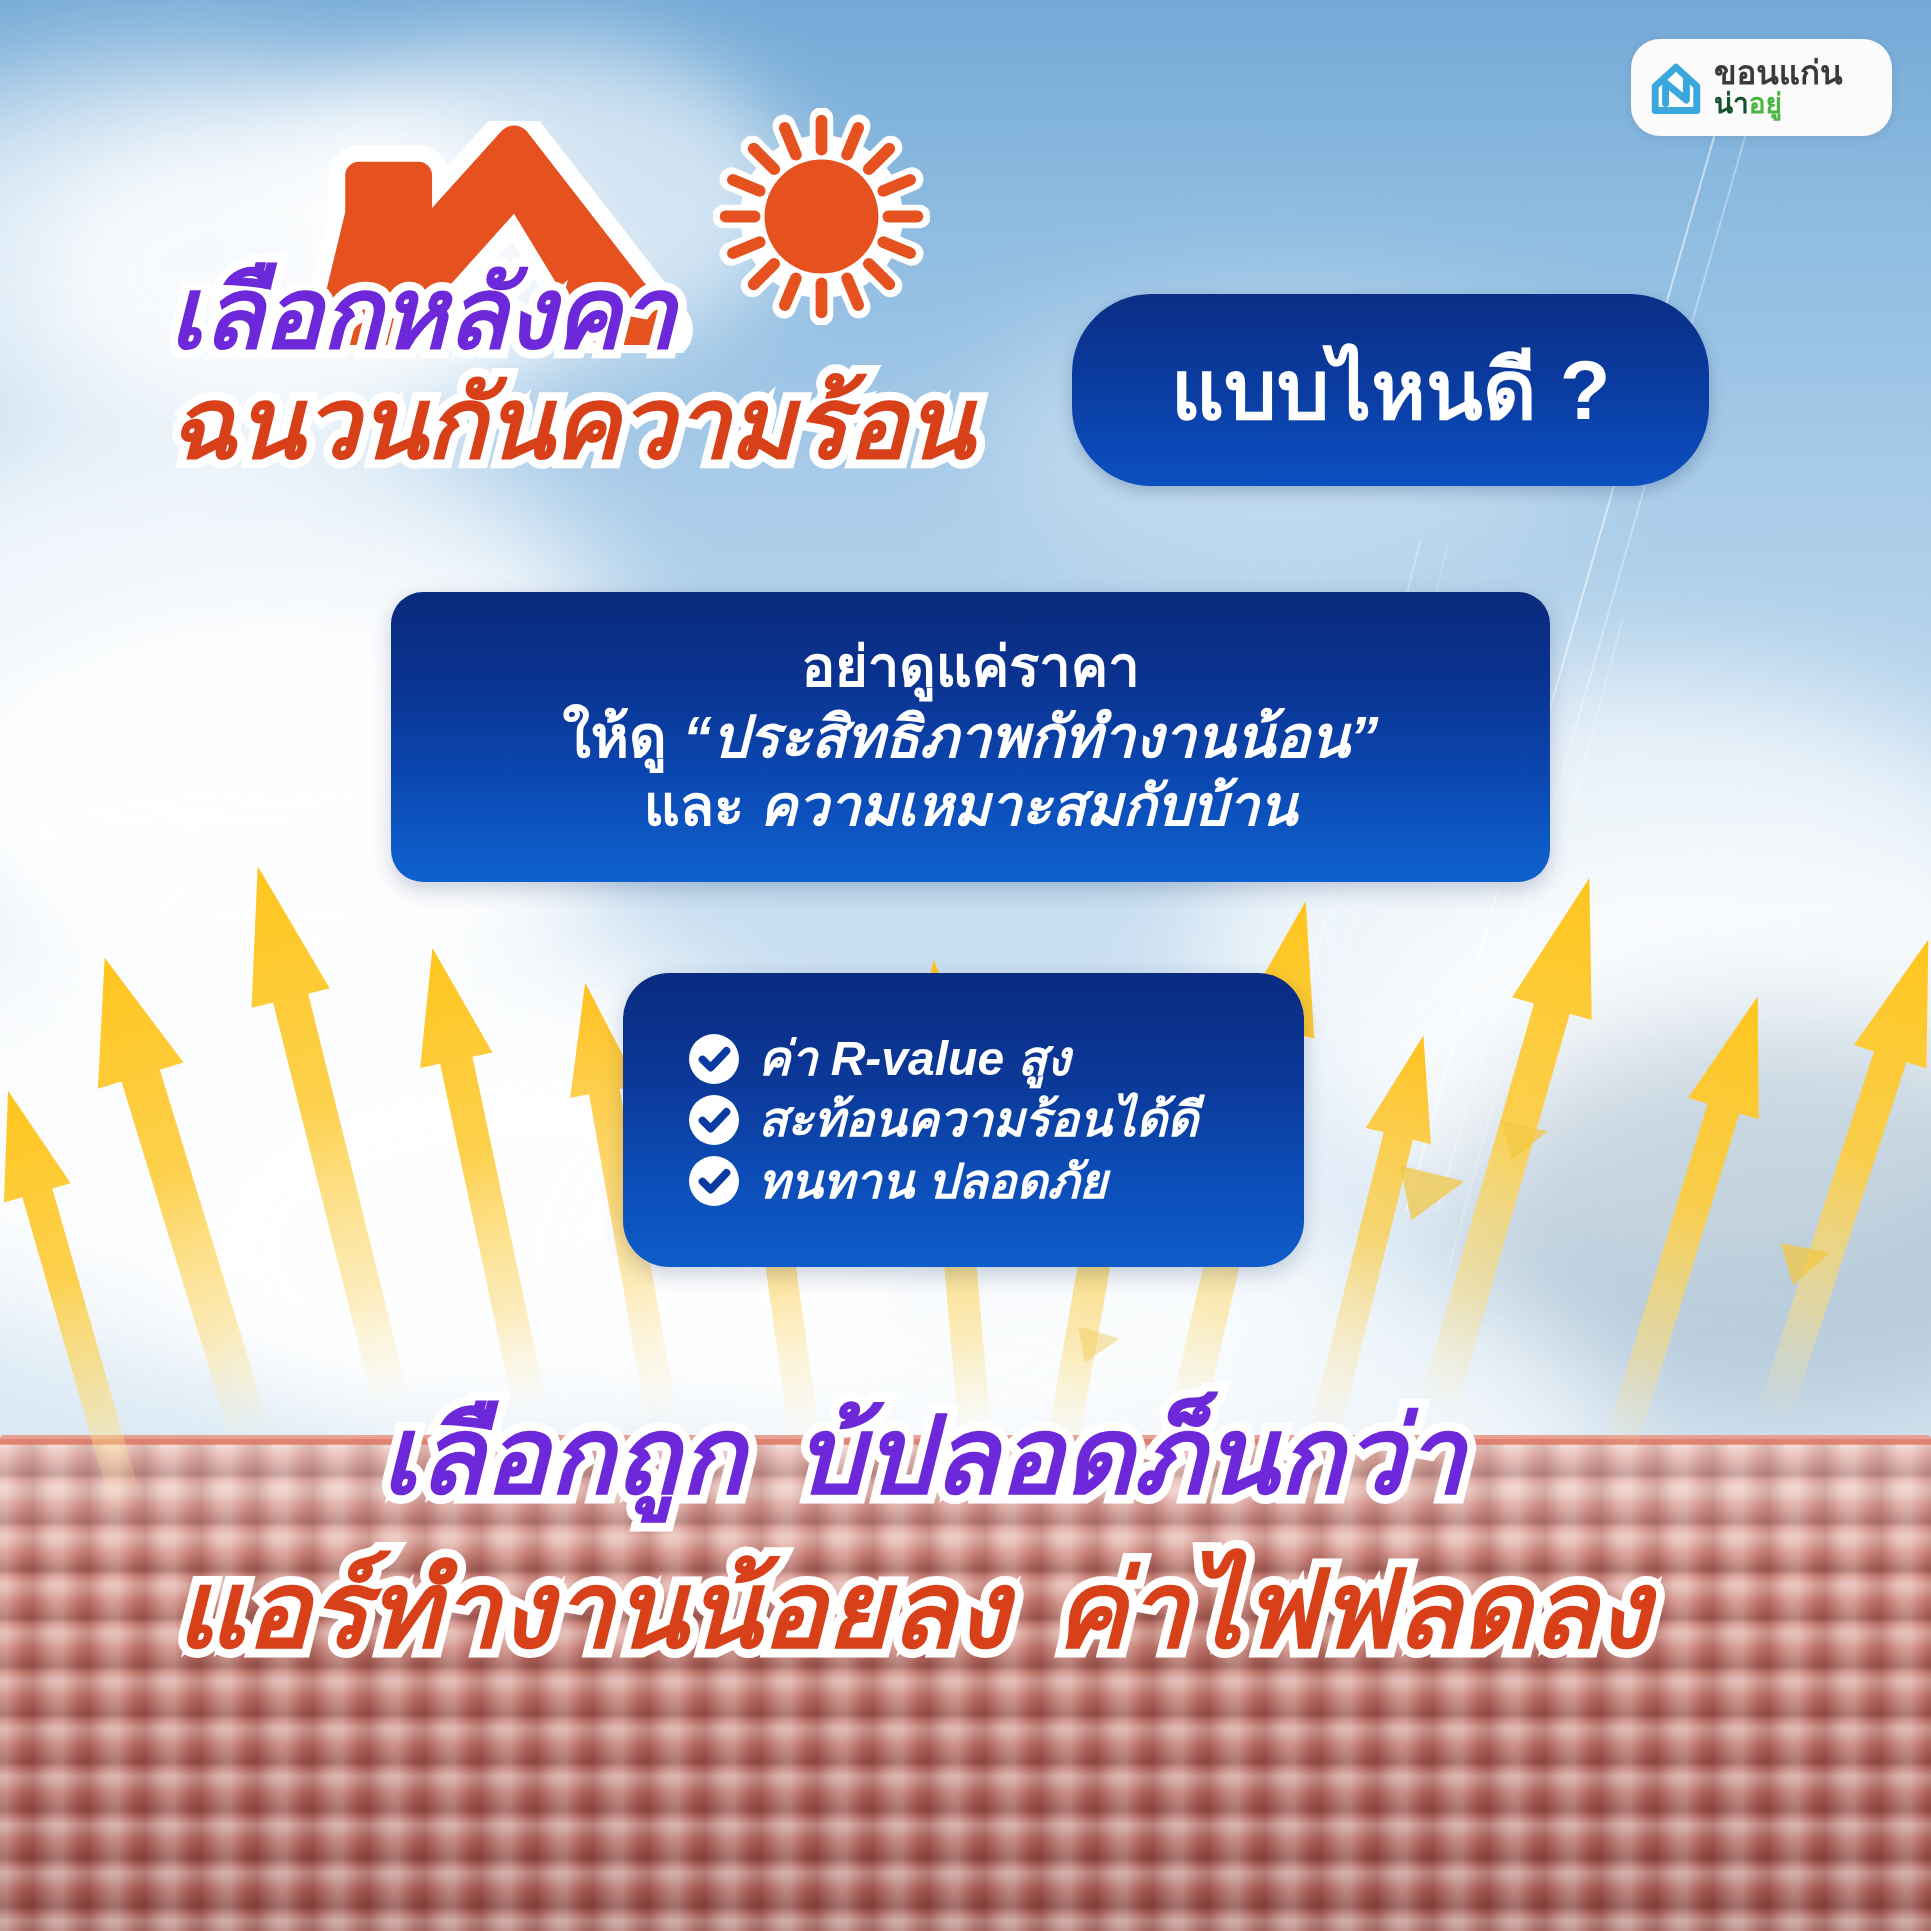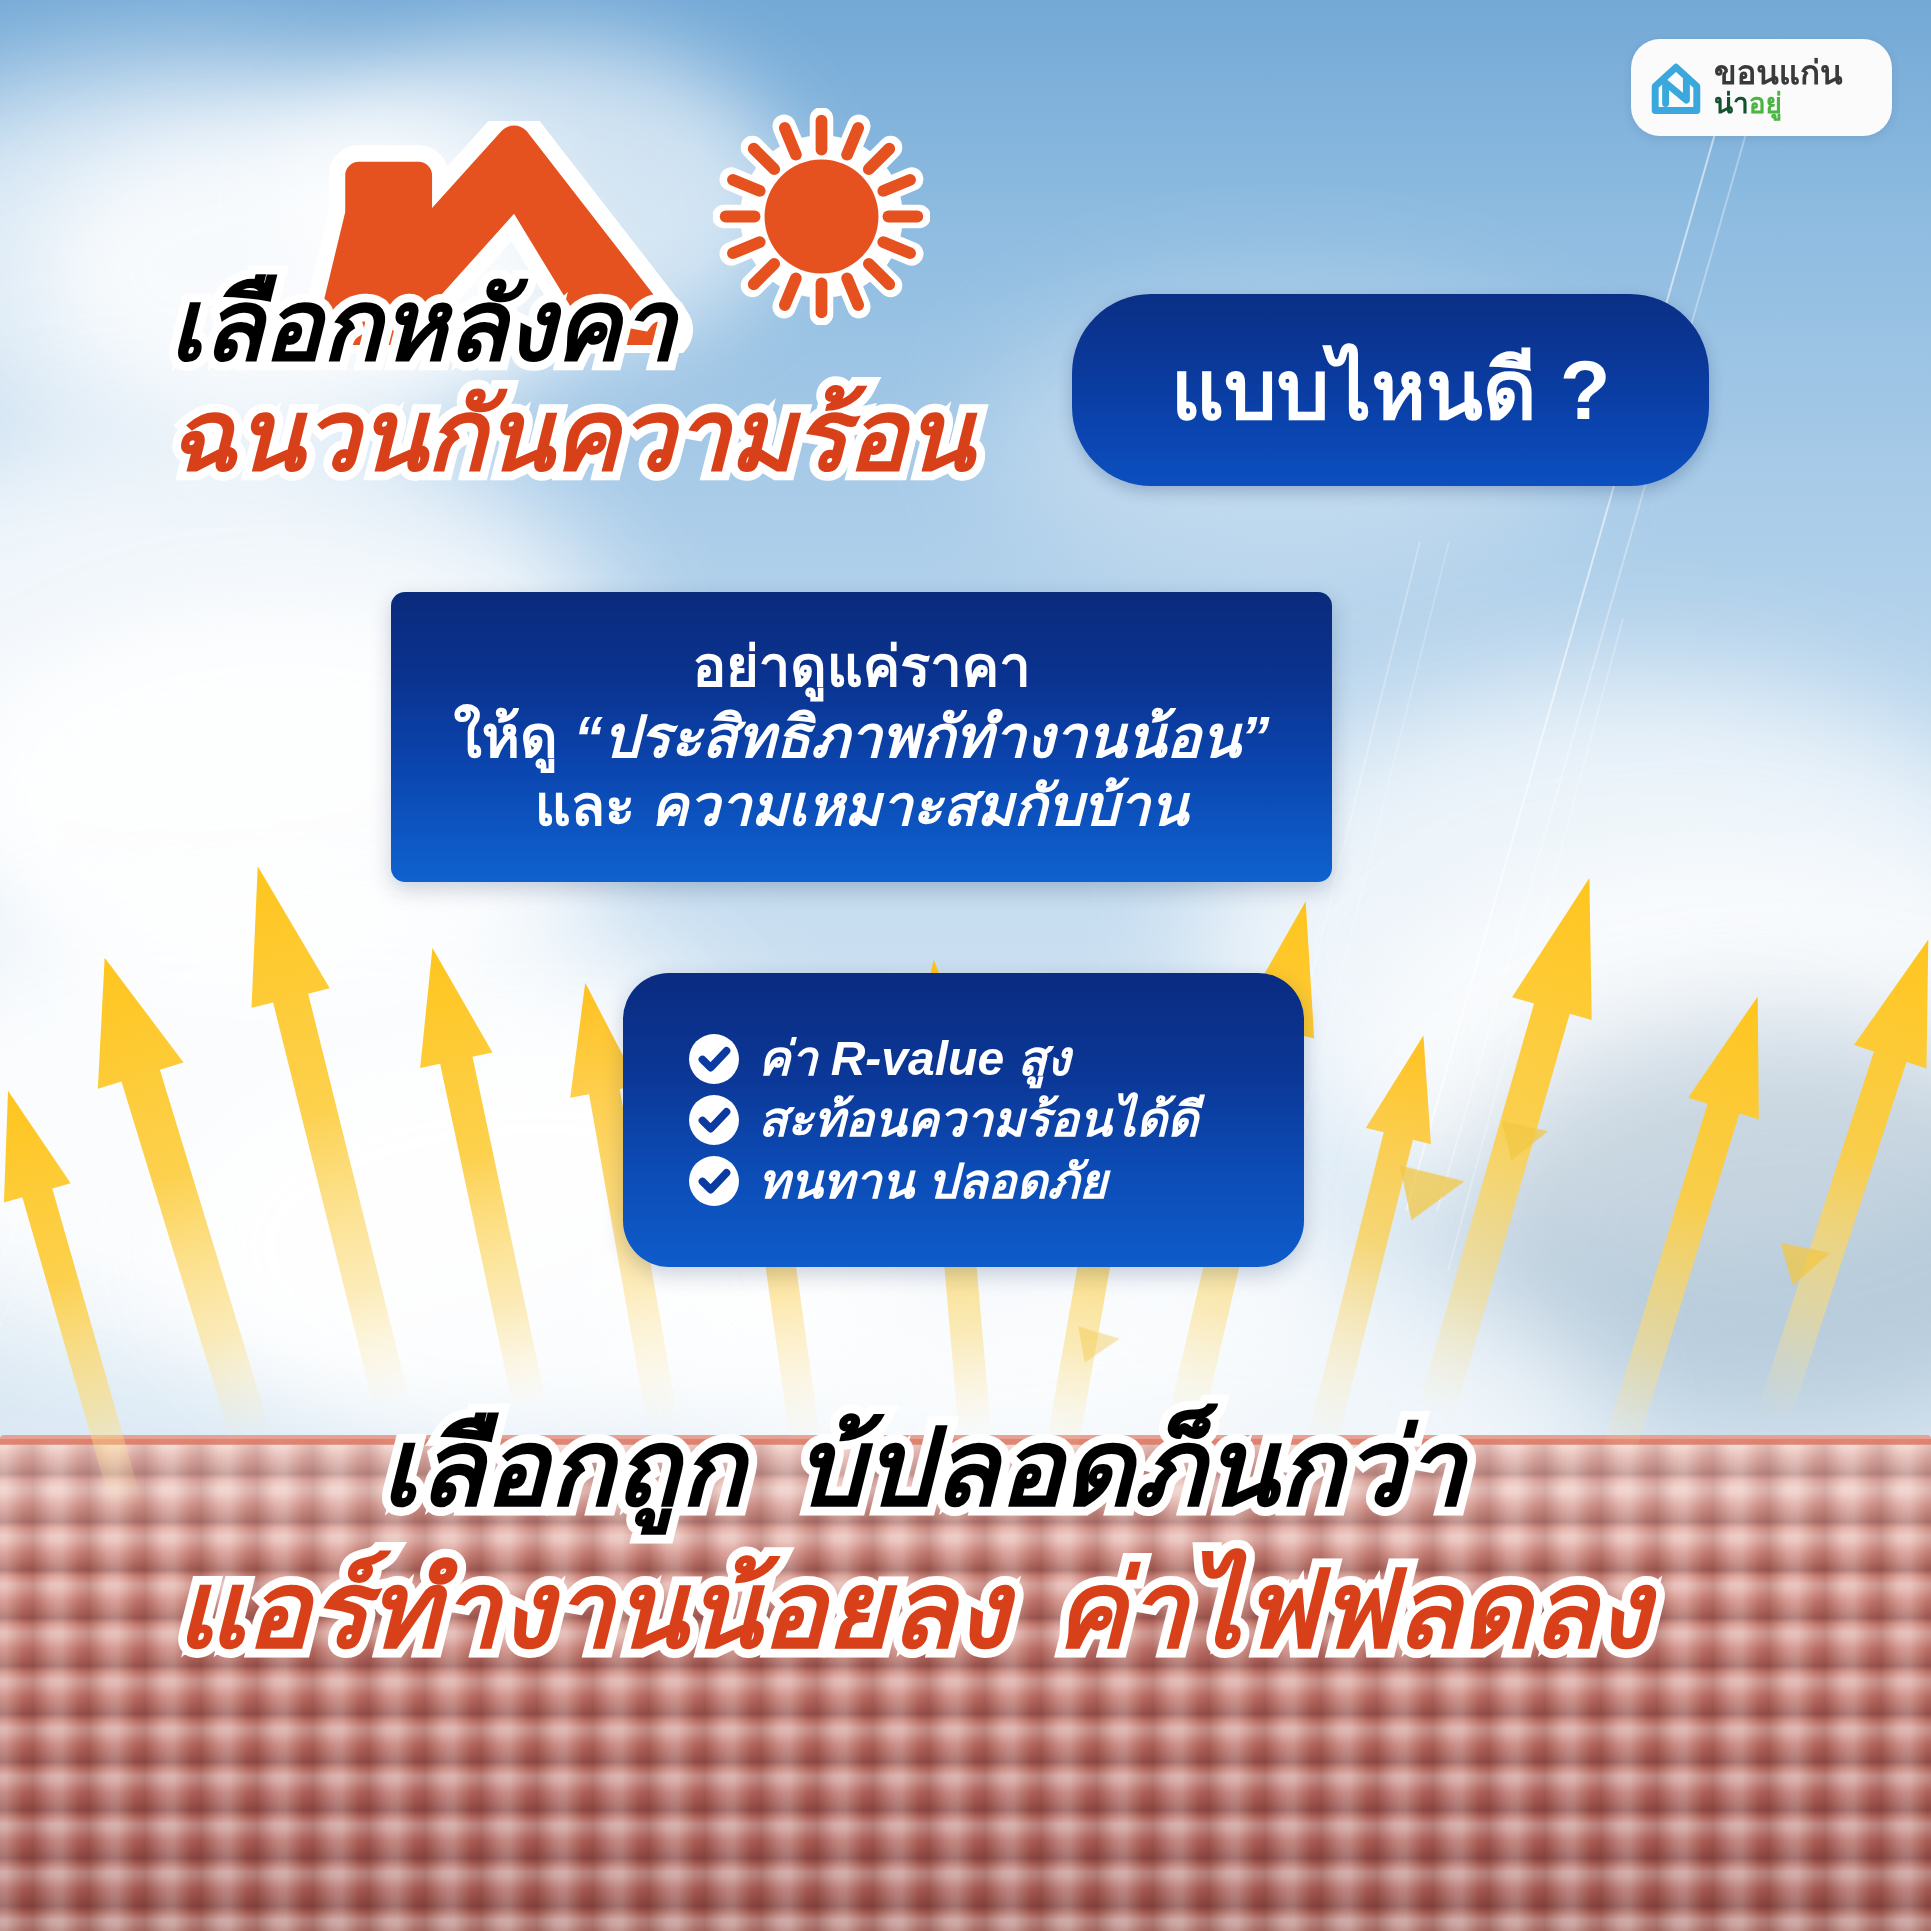--- a/index.html
+++ b/index.html
@@ -66,25 +66,24 @@
 
   
   .arrows{ position:absolute; left:0; top:0; width:1931px; height:1931px; pointer-events:none; }
 
   
   .sticker{
     font-weight:900; font-style:italic; line-height:1;
     white-space:nowrap;
   }
   .sticker.blue{
-    color:#000000;
+    color:#6d28d9;
     -webkit-text-stroke:17.4px #ffffff;
     paint-order:stroke fill;
     text-shadow:0 3.9px 0 rgba(255,255,255,.9);
-    margin-top:12px;
   }
   .sticker.orange{
     color:#d8401a;
     -webkit-text-stroke:17.4px #ffffff;
     paint-order:stroke fill;
   }
 
   
   .headline{ position:absolute; left:169px; top:263px; }
   .headline .l1{ font-size:100px; letter-spacing:-1px; }
@@ -118,21 +117,21 @@
     display:flex; align-items:center; justify-content:center;
     box-shadow:0 5.8px 15.4px rgba(4,28,80,.22);
   }
   .pill-text{
     color:#fff; font-size:83px; font-weight:900; letter-spacing:0px; line-height:1;
   }
 
   
   .card-main{
     position:absolute; left:391px; top:592px;
-    width:941px; height:290px; border-radius:14px;
+    width:1159px; height:290px; border-radius:32px;
     background:linear-gradient(180deg,#0a2a7c 0%, #0a3390 30%, #0b46b0 62%, #0d5ac6 88%, #0e61cf 100%);
     display:flex; flex-direction:column; align-items:center; justify-content:center;
     box-shadow:0 7.7px 21px rgba(4,28,80,.20);
     padding:0 58px;
   }
   .card-main .line{ color:#fff; white-space:nowrap; line-height:1.22; }
   .card-main .ln1{ font-size:56px; font-weight:700; }
   .card-main .ln2{ font-size:58px; font-weight:700; }
   .card-main .ln2 b{ font-weight:900; font-style:italic; }
   .card-main .ln3{ font-size:56px; font-weight:700; }

